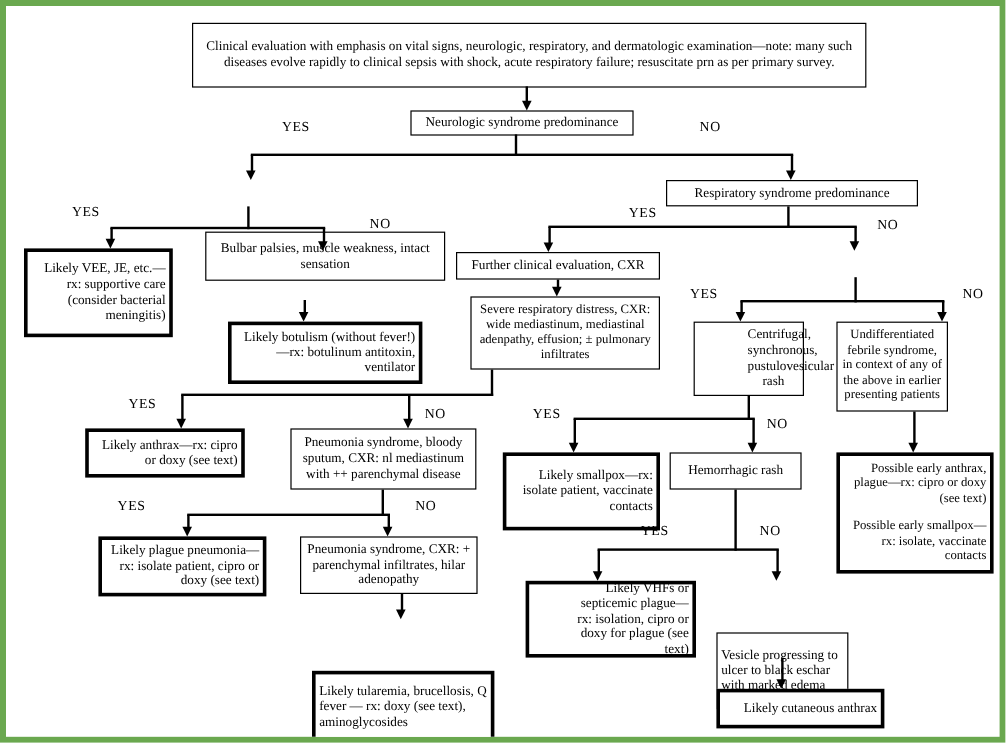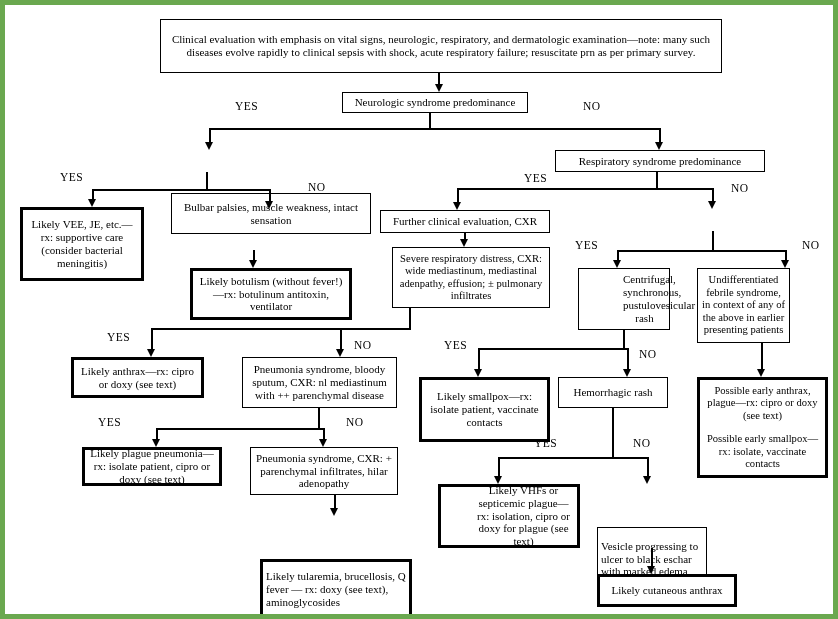--- a/index.html
+++ b/index.html
@@ -7,21 +7,21 @@
     position:relative;width:838px;height:619px;box-sizing:border-box;
     border:5px solid #6aa84f;background:#fff;overflow:hidden;
     font-family:"Liberation Serif","DejaVu Serif",serif;color:#000;
   }
   .node{
     position:absolute;box-sizing:border-box;background:#fff;
     border:1.5px solid #000;
     display:flex;align-items:center;justify-content:center;
     text-align:center;font-size:11px;line-height:1.18;padding:2px 3px;
   }
-  .thick{border-width:3px;}
+  .thick{border-width:3px;text-align:right;}
   .left{text-align:left;justify-content:flex-end;margin-top:43px;}
   .node .inner{width:100%;}
   .p2{margin-top:11px;}
   .lbl{position:absolute;font-size:11.5px;letter-spacing:.5px;}
   .ln{position:absolute;background:#000;}
   .ar{position:absolute;width:0;height:0;border-left:4.5px solid transparent;
       border-right:4.5px solid transparent;border-top:8px solid #000;}
 
   
   #n-clinical{left:155px;top:14px;width:562px;height:54px;}
@@ -34,21 +34,21 @@
   #n-further{left:375px;top:205px;width:170px;height:23px;}
   #n-skin{left:632px;top:204px;width:145px;height:22px;}
   #n-severe{left:387px;top:242px;width:158px;height:61px;font-size:10.6px;}
   #n-centrifugal{left:573px;top:263px;width:92px;height:62px;padding-left:44px;}
   #n-undiff{left:692px;top:263px;width:93px;height:75px;font-size:10.6px;}
   #n-anthrax{left:66px;top:352px;width:133px;height:41px;}
   #n-pneumonia-bloody{left:237px;top:352px;width:155px;height:51px;}
   #n-smallpox{left:414px;top:372px;width:131px;height:65px;}
   #n-hemorrhagic{left:553px;top:372px;width:110px;height:31px;}
   #n-possible{left:692px;top:372px;width:131px;height:101px;font-size:10.6px;}
-  #n-plague{left:77px;top:442px;width:140px;height:39px;}
+  #n-plague{left:77px;top:442px;width:140px;height:50px;}
   #n-pneumonia-cxr{left:245px;top:442px;width:148px;height:48px;}
   #n-tularemia{left:255px;top:511px;width:152px;height:61px;}
   #n-vhf{left:433px;top:479px;width:142px;height:64px;padding-left:32px;}
   #n-vesicle{left:592px;top:479px;width:110px;height:64px;}
   #n-cutaneous{left:592px;top:569px;width:140px;height:33px;}
 </style>
 </head>
 <body>
 
 <div id="canvas">

